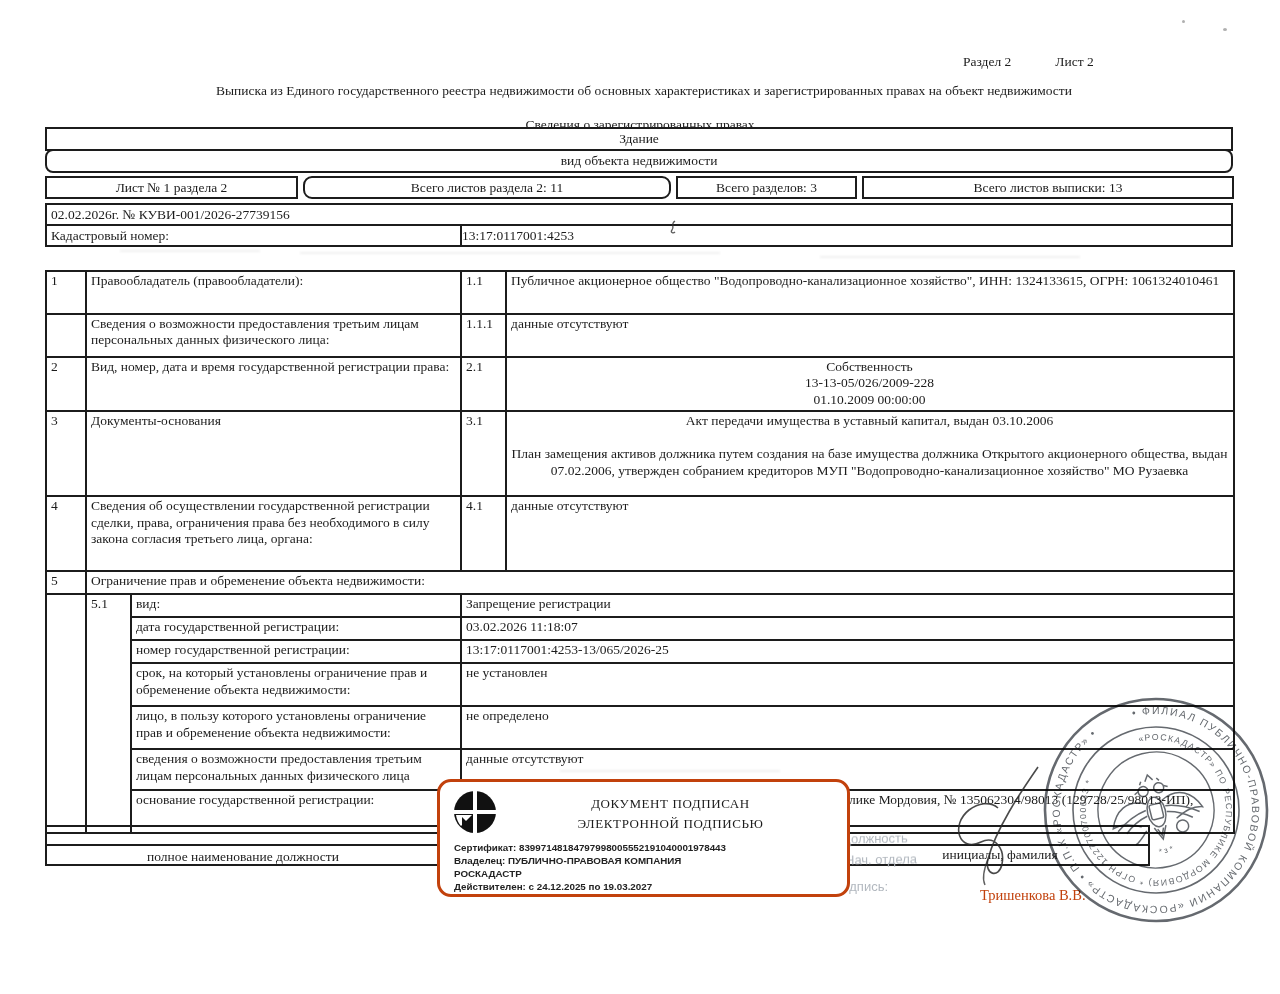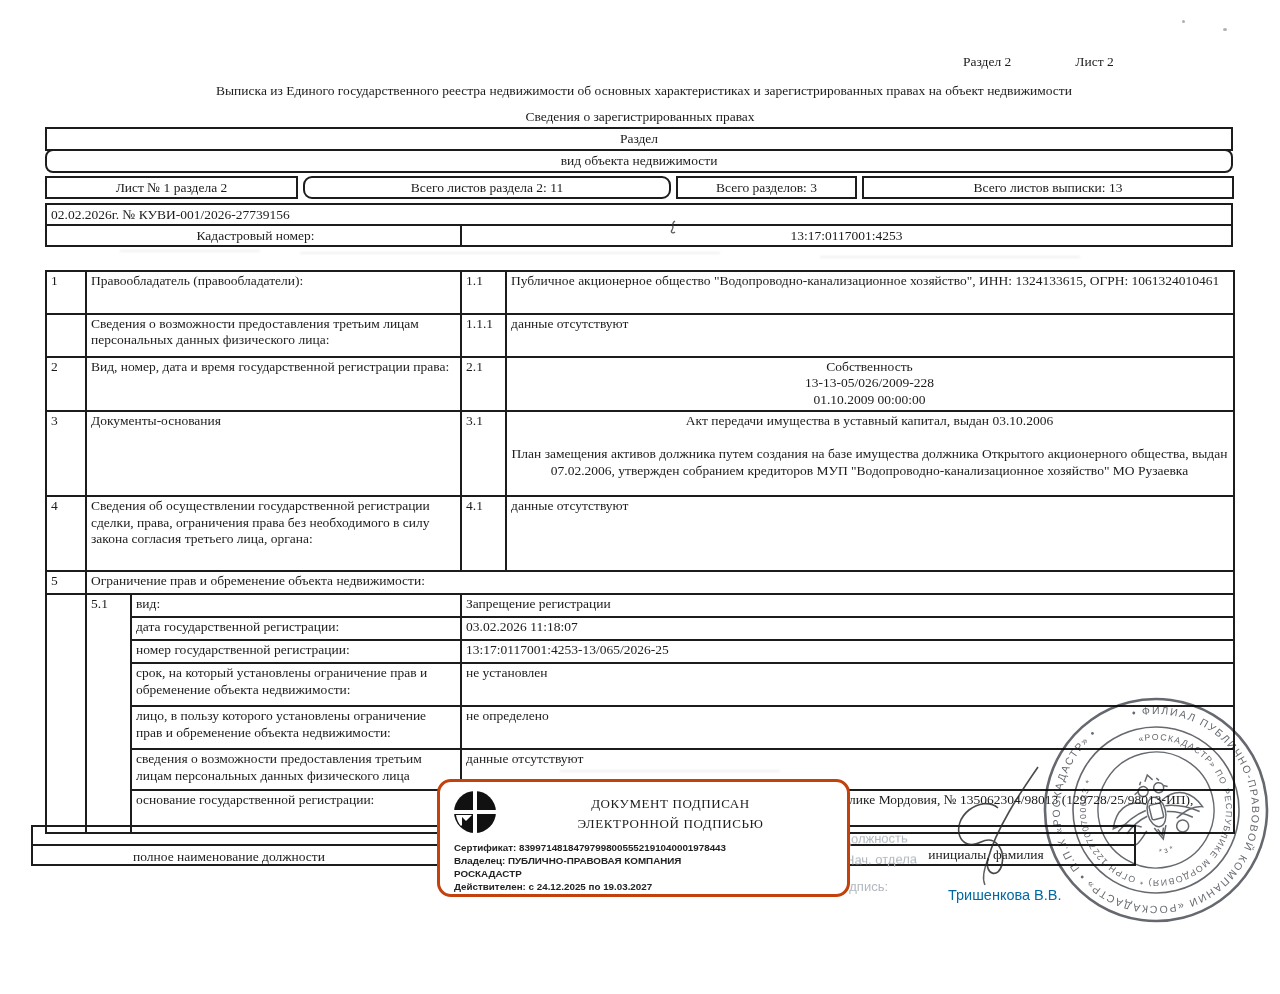--- a/index.html
+++ b/index.html
@@ -1,60 +1,60 @@
 <!DOCTYPE html>
 <html><head>
 <meta charset="utf-8">
 <style>
   html,body{margin:0;padding:0;background:#e8e8e8;}
   .page{position:relative;width:1280px;height:994px;background:#ffffff;
         font-family:"Liberation Serif", serif;color:#1c1c1c;overflow:hidden;}
   .abs{position:absolute;}
   .center{text-align:center;}
   
-  .sheet-header{top:54px;left:963px;font-size:13.5px;display:flex;gap:64px;}
+  .sheet-header{top:54px;left:963px;font-size:13.5px;display:flex;gap:44px;}
   .title1{top:83px;left:4px;width:100%;font-size:13.5px;}
-  .title2{top:109px;left:0;width:100%;font-size:13.5px;}
+  .title2{top:117px;left:0;width:100%;font-size:13.5px;}
   
   .box-table{left:45px;top:127px;width:1188px;}
   .box-row{border:2px solid #1c1c1c;height:20px;line-height:20px;text-align:center;font-size:13.5px;background:#fff;}
   .box-row+.box-row{margin-top:-2px;border-radius:8px;}
   
   .sheet-row{left:45px;top:176px;width:1190px;display:flex;gap:5px;}
   .sheet-cell{border:2px solid #1c1c1c;height:19px;line-height:19px;text-align:center;font-size:13.5px;}
   .sc1{width:249px;} .sc2{width:364px;border-radius:9px;} .sc3{width:177px;text-align:center;} .sc4{width:368px;}
   
   .req-table{left:45px;top:203px;width:1188px;}
   .req-row1{border:2px solid #1c1c1c;height:19px;line-height:19px;padding-left:4px;font-size:13.5px;}
-  .req-row2{display:flex;margin-top:-2px;text-align:center;}
+  .req-row2{display:flex;margin-top:-2px;}
   .req-c1{border:2px solid #1c1c1c;width:409px;height:19px;line-height:19px;padding-left:4px;font-size:13.5px;}
   .req-c2{border:2px solid #1c1c1c;margin-left:-2px;flex:1;height:19px;line-height:19px;font-size:13.5px;position:relative;}
   
   .main-wrap{left:45px;top:270px;width:1190px;}
   table.main{border-collapse:collapse;width:1190px;table-layout:fixed;}
   table.main td{border:2px solid #1c1c1c;vertical-align:top;padding:1px 5px 2px 4px;
                 font-size:13.5px;line-height:1.22;}
   .preline{white-space:pre-line;text-align:center;}
   .h38{height:38px;} .h48{height:48px;} .h80{height:80px;} .h70{height:70px;}
   .h18{height:18px;} .h36{height:36px;}
   
-  .sig-rule{left:31px;top:825px;width:1101px;height:37px;border:2px solid #1c1c1c;text-decoration:underline;}
+  .sig-rule{left:45px;top:825px;width:1101px;height:37px;border:2px solid #1c1c1c;text-decoration:underline;}
   .sig-row1{height:17px;border-bottom:2px solid #1c1c1c;}
   .sig-label-left{position:absolute;left:0;top:22px;width:392px;text-align:center;font-size:13.5px;}
   .sig-label-right{position:absolute;left:805px;top:20px;width:296px;text-align:center;font-size:13.5px;}
   
   .cert-box{left:437px;top:779px;width:407px;height:112px;border:3px solid #c2410c;border-radius:14px;
             background:#fff;z-index:5;}
   .cert-t{position:absolute;left:62px;right:8px;text-align:center;font-size:13px;letter-spacing:.6px;}
   .cert-lines{position:absolute;left:14px;top:59px;right:8px;font-family:"Liberation Sans",sans-serif;
               font-size:9.8px;font-weight:700;line-height:13px;color:#222;}
   .cert-lines .lbl{font-weight:700;}
   
   .faint{color:#b2b8bf;font-family:"Liberation Sans",sans-serif;filter:blur(.5px);z-index:4;}
-  .faint2{color:#0369a1;filter:blur(.6px);z-index:4;font-family:Liberation Sans, sans-serif;}
+  .faint2{color:#c2410c;filter:blur(.6px);z-index:4;font-family:Liberation Serif, serif;margin-left:32px;}
   
   .stamp{left:1032px;top:686px;z-index:7;mix-blend-mode:multiply;opacity:.85;filter:blur(.4px);}
   .sig-svg{left:938px;top:763px;z-index:6;}
   .pen-mark{left:666px;top:219px;z-index:3;}
   .dot{position:absolute;border-radius:50%;background:#6f6f6f;opacity:.55;filter:blur(.7px);}
   .streak{position:absolute;background:#3a3a3a;opacity:.07;filter:blur(.8px);height:2px;}
 </style>
 </head>
 <body>
 
@@ -69,21 +69,21 @@
 
   <div class="abs sheet-header">
     <span>Раздел 2</span>
     <span>Лист 2</span>
   </div>
 
   <div class="abs title1 center">Выписка из Единого государственного реестра недвижимости об основных характеристиках и зарегистрированных правах на объект недвижимости</div>
   <div class="abs title2 center">Сведения о зарегистрированных правах</div>
 
   <div class="abs box-table">
-    <div class="box-row">Раздел</div>
+    <div class="box-row">Здание</div>
     <div class="box-row">вид объекта недвижимости</div>
   </div>
 
   <div class="abs sheet-row">
     <div class="sheet-cell sc1">Лист № 1 раздела 2</div>
     <div class="sheet-cell sc2">Всего листов раздела 2: 11</div>
     <div class="sheet-cell sc3">Всего разделов: 3</div>
     <div class="sheet-cell sc4">Всего листов выписки: 13</div>
   </div>
 

